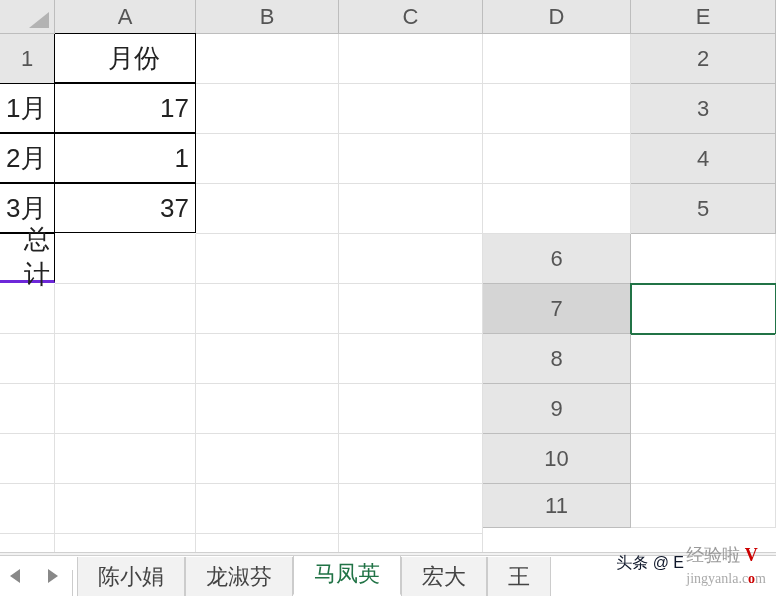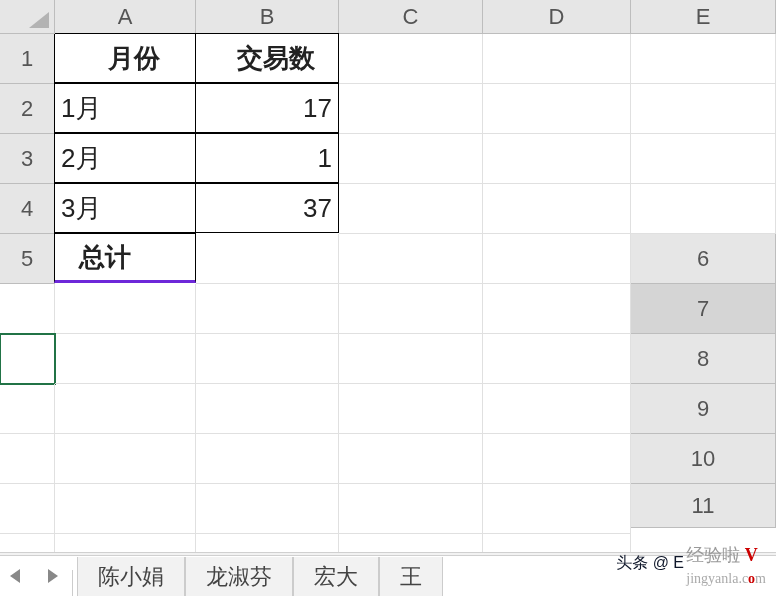--- a/index.html
+++ b/index.html
@@ -73,21 +73,21 @@
     color:#222;
     display:flex;
     align-items:center;
     padding:0 6px;
   }
   .b-cell {
     border: 1px solid #000;
     margin:-1px 0 0 -1px;
   }
   .thick-bot { border-bottom:3px solid #6d28d9; }
-  .bold { font-weight:700;padding-left:24px; }
+  .bold { font-weight:400;padding-left:24px; }
   .center { justify-content:center; }
   .right { justify-content:flex-end; }
   .left { justify-content:flex-start; }
   .selected-cell {
     outline:2px solid #217346;
     outline-offset:-1px;
     background:#fff;
   }
   .footer {
     position:absolute;
@@ -213,21 +213,20 @@
 
     <div class="corner"></div>
     <div class="hdr">A</div>
     <div class="hdr">B</div>
     <div class="hdr">C</div>
     <div class="hdr">D</div>
     <div class="hdr">E</div>
 
     <div class="rowh">1</div>
     <div class="cell b-cell center bold">月份</div>
-    <div class="cell b-cell center bold">交易数</div>
     <div class="cell"></div>
     <div class="cell"></div>
     <div class="cell"></div>
 
     <div class="rowh">2</div>
     <div class="cell b-cell left">1月</div>
     <div class="cell b-cell right">17</div>
     <div class="cell"></div>
     <div class="cell"></div>
     <div class="cell"></div>
@@ -301,20 +300,21 @@
 <div class="footer">
   <div class="ft-bar">
     <div class="nav-arrows">
       <div class="arrow left-a"></div>
       <div class="arrow right-a"></div>
     </div>
     <div class="vsep"></div>
     <div class="tabs">
       <div class="tab">陈小娟</div>
       <div class="tab">龙淑芬</div>
+      <div class="tab active">马凤英</div>
       <div class="tab">宏大</div>
       <div class="tab">王</div>
     </div>
   </div>
 </div>
 
 <div class="credit">头条 @ E</div>
 
 <div class="watermark">
   <span>经验啦</span><span style="color:#bbb"> </span><span class="wm-red">V</span><br>

